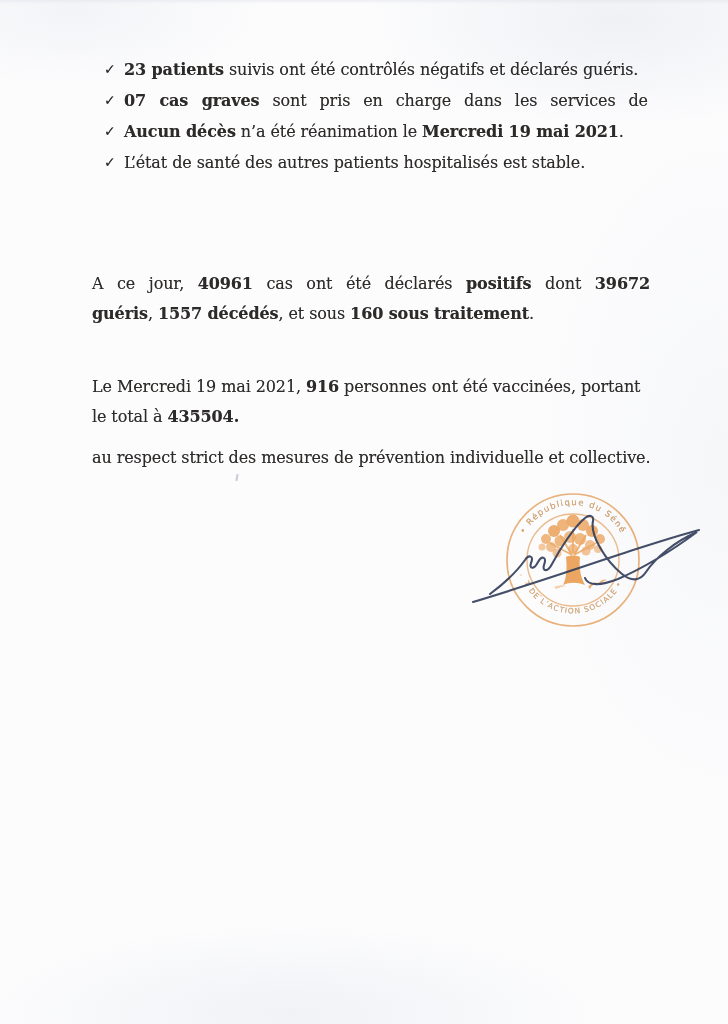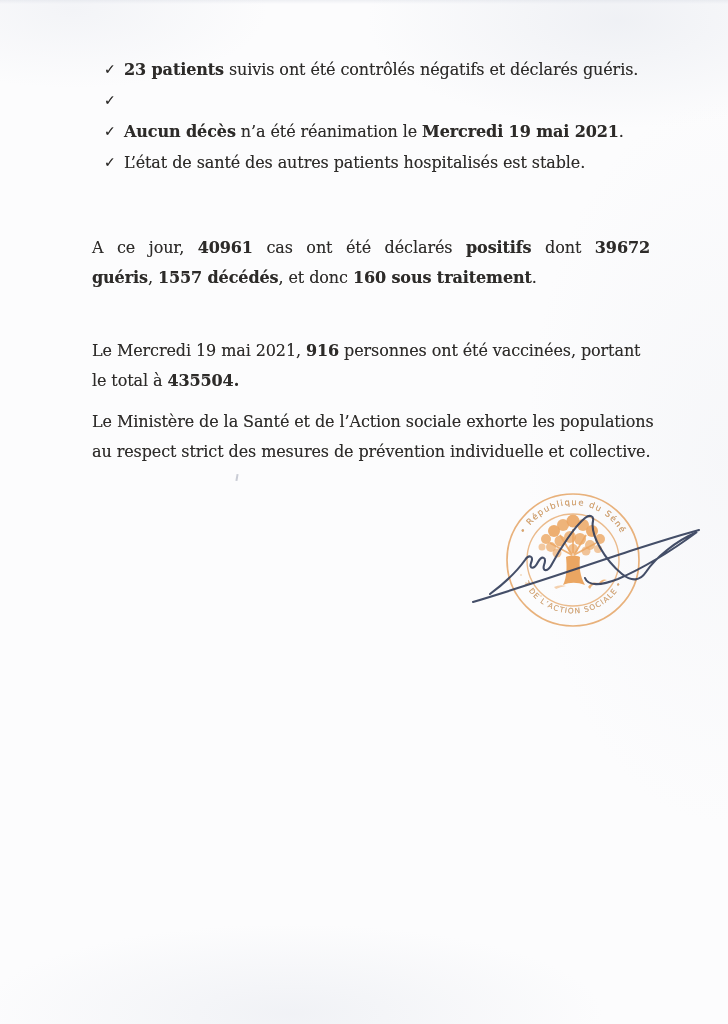--- a/index.html
+++ b/index.html
@@ -19,21 +19,21 @@
     text-shadow:0 0 0.5px rgba(45,42,40,.45);
   }
   .b{font-weight:bold;}
   .bullets{position:absolute;left:104px;top:55px;width:544px;}
   .bullet{display:grid;grid-template-columns:14px 1fr;column-gap:6px;margin-bottom:2px;}
   .check{font-family:"DejaVu Sans",sans-serif;font-size:14px;line-height:29px;color:#2d2b29;}
   .btext{line-height:29px;}
   .line{line-height:inherit;}
   .nw{white-space:nowrap;}
   .jl{text-align:justify;text-align-last:justify;}
-  .para{position:absolute;left:92px;width:558px;line-height:30px;}
+  .para{position:absolute;left:92px;width:558px;line-height:30px;margin-top:36px;}
   .p1{top:233px;}
   .p2{top:336px;}
   .p3{top:407px;}
   .stamp-svg{position:absolute;left:500px;top:487px;width:146px;height:146px;opacity:.95;}
   .sig-svg{position:absolute;left:460px;top:500px;width:250px;height:115px;}
   .artifact{position:absolute;left:236px;top:474px;width:2px;height:7px;background:#8b93a3;opacity:.45;transform:rotate(10deg);}
 </style>
 </head>
 <body>
 
@@ -44,20 +44,21 @@
     <div class="bullet">
       <span class="check">✓</span>
       <div class="btext">
         <div class="line nw"><span class="b">23 patients</span><span> suivis ont été contrôlés négatifs et déclarés guéris.</span></div>
       </div>
     </div>
 
     <div class="bullet">
       <span class="check">✓</span>
       <div class="btext">
+        <div class="line jl"><span class="b">07 cas graves</span><span> sont pris en charge dans les services de</span></div>
       </div>
     </div>
 
     <div class="bullet">
       <span class="check">✓</span>
       <div class="btext">
         <div class="line nw"><span class="b">Aucun décès</span><span> n’a été réanimation le </span><span class="b">Mercredi 19 mai 2021</span><span>.</span></div>
       </div>
     </div>
 
@@ -65,30 +66,29 @@
       <span class="check">✓</span>
       <div class="btext">
         <div class="line nw"><span>L’état de santé des autres patients hospitalisés est stable.</span></div>
       </div>
     </div>
 
   </div>
 
   <div class="para p1">
     <div class="line jl"><span>A ce jour, </span><span class="b">40961</span><span> cas ont été déclarés </span><span class="b">positifs</span><span> dont </span><span class="b">39672</span></div>
-    <div class="line nw"><span class="b">guéris</span><span>, </span><span class="b">1557 décédés</span><span>, et donc </span><span class="b">160 sous traitement</span><span>.</span></div>
+    <div class="line nw"><span class="b">guéris</span><span>, </span><span class="b">1557 décédés</span><span>, et sous </span><span class="b">160 sous traitement</span><span>.</span></div>
   </div>
 
   <div class="para p2">
     <div class="line nw"><span>Le Mercredi 19 mai 2021, </span><span class="b">916</span><span> personnes ont été vaccinées, portant</span></div>
     <div class="line nw"><span>le total à </span><span class="b">435504.</span></div>
   </div>
 
   <div class="para p3">
-    <div class="line nw"><span>Le Ministère de la Santé et de l’Action sociale exhorte les populations</span></div>
     <div class="line nw"><span>au respect strict des mesures de prévention individuelle et collective.</span></div>
   </div>
 
   <div class="artifact"></div>
 
   <svg class="stamp-svg" viewBox="0 0 146 146">
     <defs>
       <path id="arcTop" d="M 18 73 A 55 55 0 0 1 128 73"></path>
       <path id="arcBot" d="M 22 92 A 55 55 0 0 0 124 92"></path>
     </defs>

